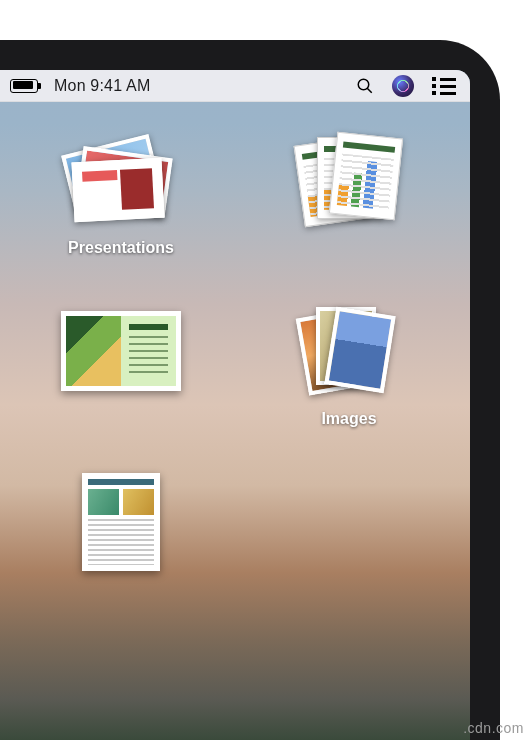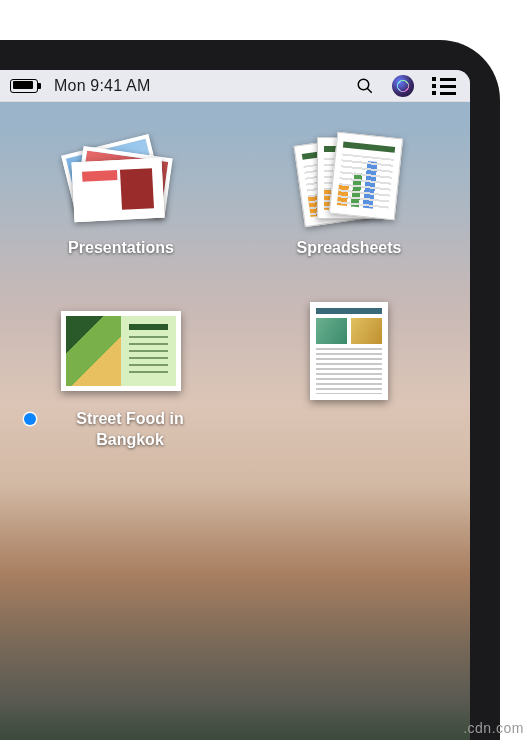--- a/index.html
+++ b/index.html
@@ -252,38 +252,43 @@
 
 
       <div class="stack">
         <div class="stack-icon">
           <div class="sheets">
             <div class="sheet s1"></div>
             <div class="sheet s2"></div>
             <div class="sheet s3"></div>
           </div>
         </div>
-        <div class="stack-label">
-          <span>Spreadsheets</span>
-        </div>
       </div>
 
       <div class="stack">
         <div class="stack-icon">
           <div class="brochure">
               <div class="pL"></div>
               <div class="pR"></div>
             </div>
         </div>
+      </div>
+
+      <div class="stack">
+        <div class="stack-icon">
+          <div class="imgstack">
+            <div class="img i1"></div>
+            <div class="img i2"></div>
+            <div class="img i3"></div>
+          </div>
+        </div>
         <div class="stack-label">
-          <span class="tag-dot"></span>
-          <span>Street Food in Bangkok</span>
-        </div>
-      </div>
-
+          <span>Images</span>
+        </div>
+      </div>
 
       <div class="stack">
         <div class="stack-icon">
           <div class="pagedoc">
             <div class="hd"></div>
             <div class="pic a"></div>
               <div class="pic b"></div>
             <div class="txt"></div>
           </div>
         </div>

